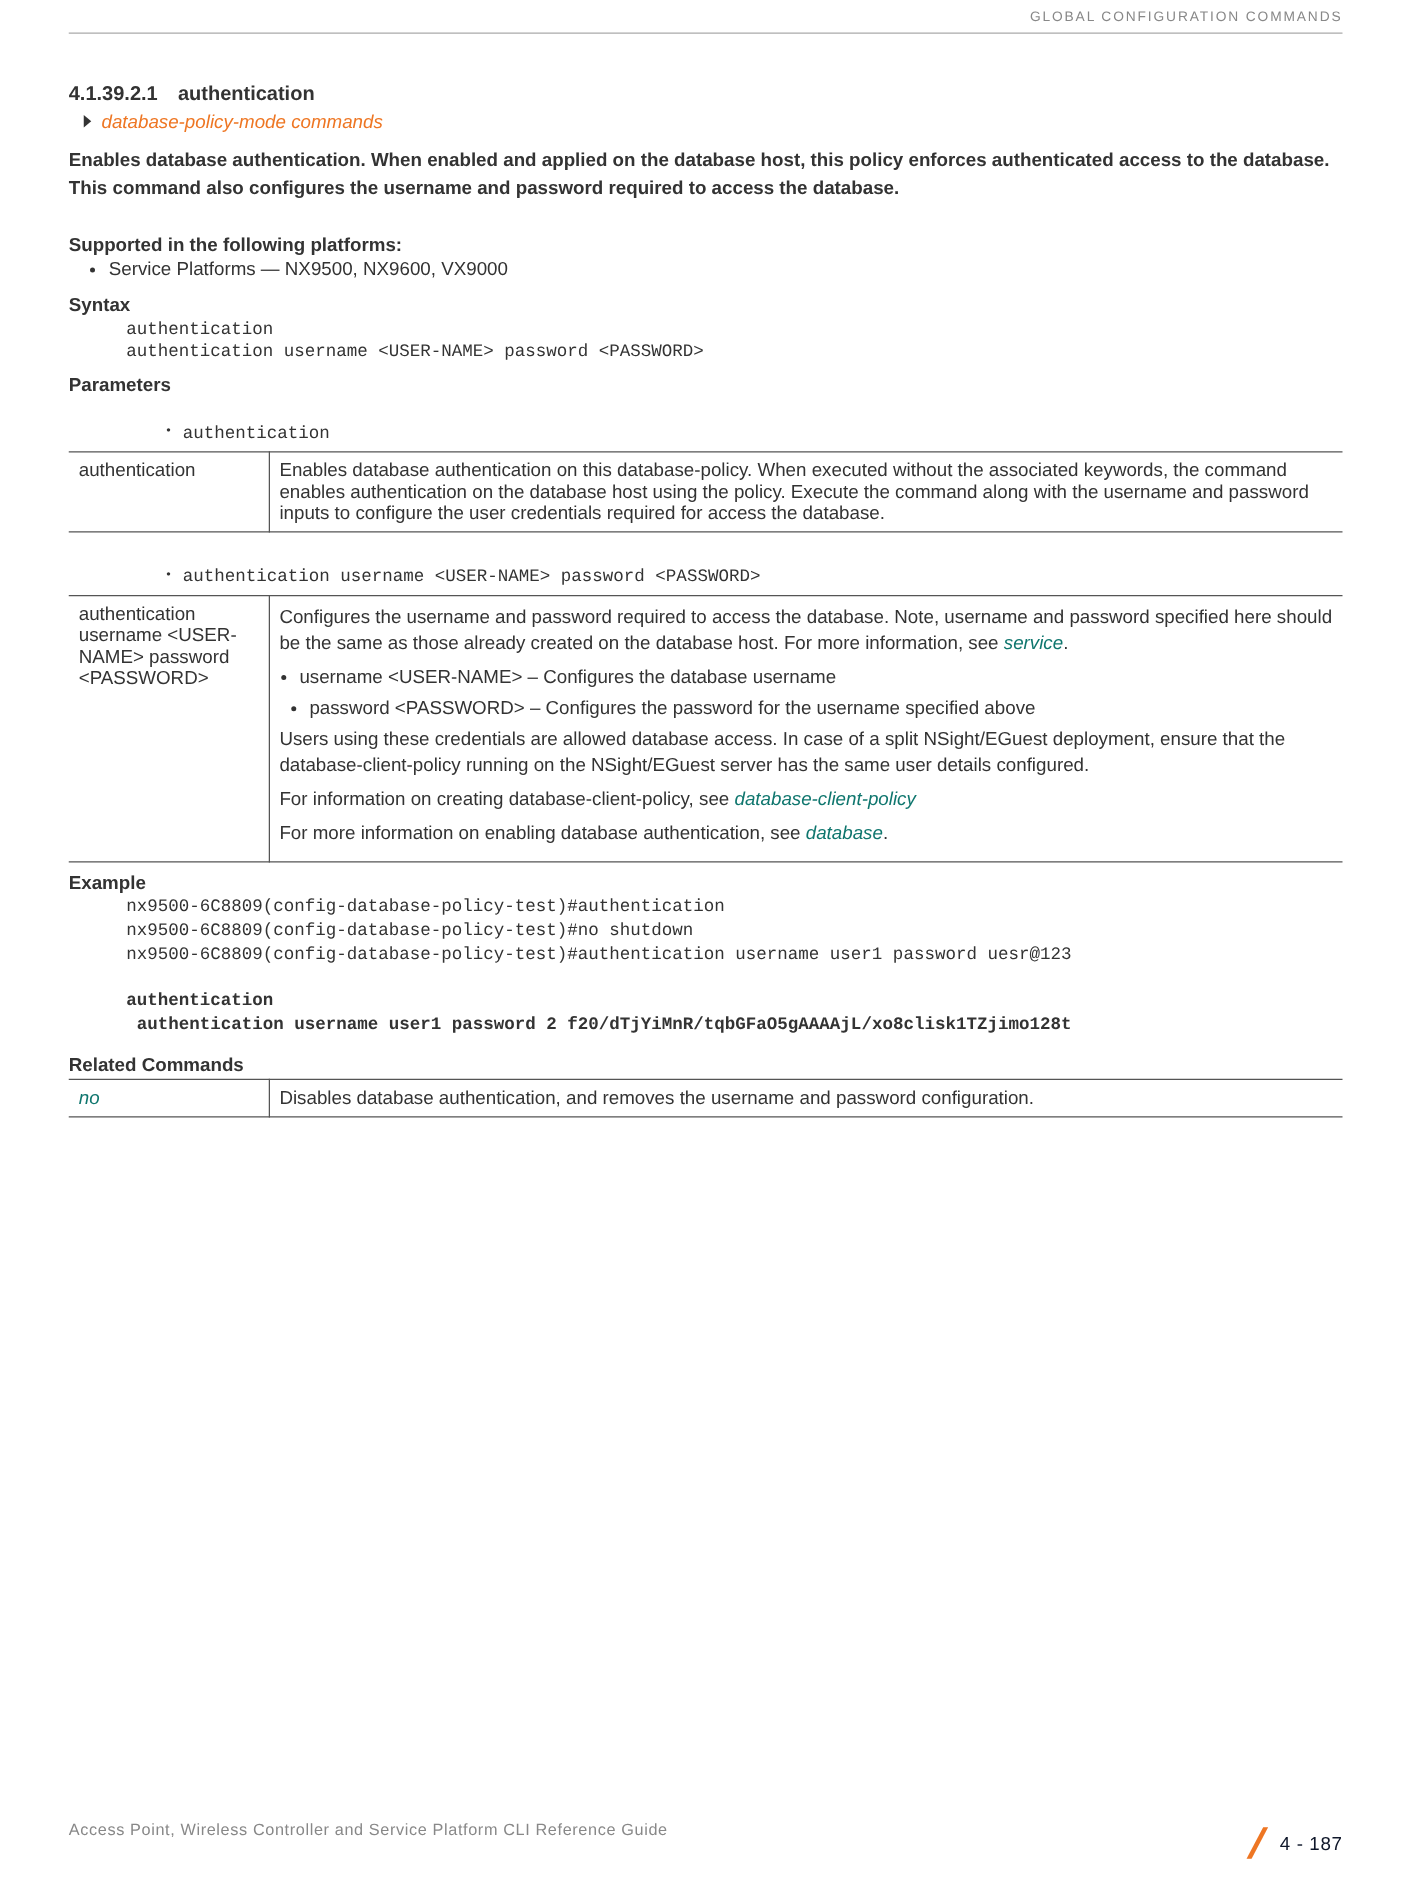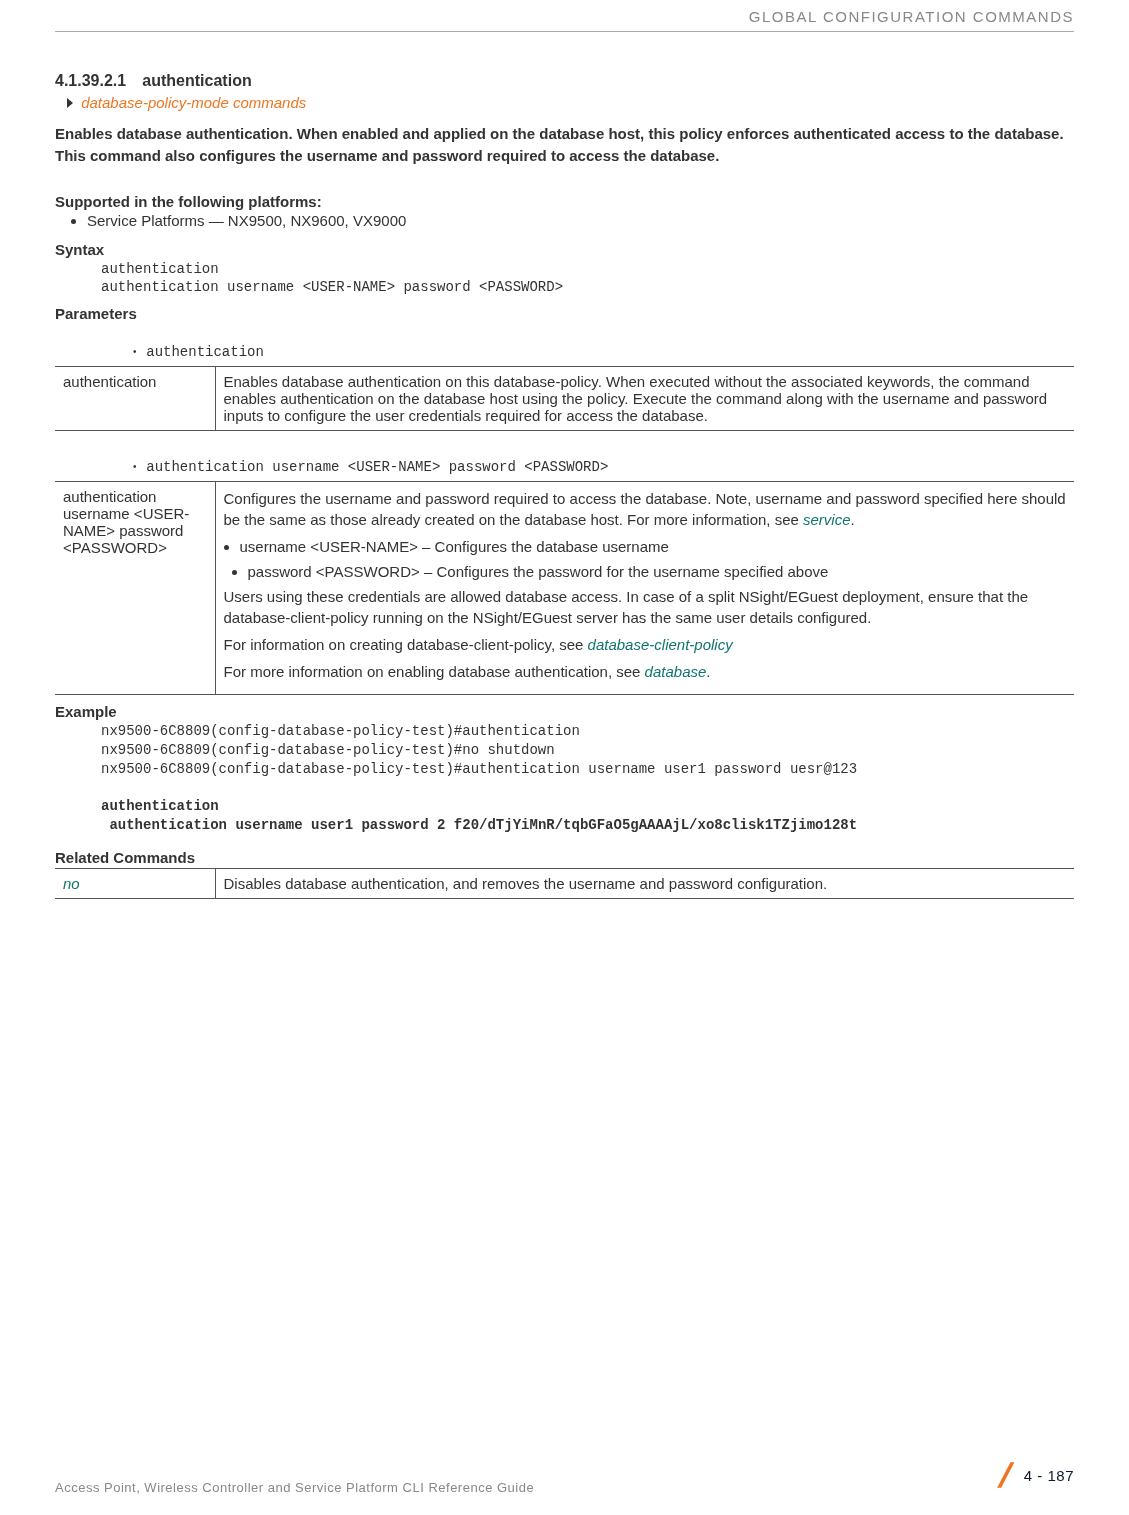--- a/index.html
+++ b/index.html
@@ -9,21 +9,21 @@
       color: #333;
       background: #fff;
       width: 1129px;
       min-height: 1515px;
       position: relative;
       padding: 0 55px;
     }
     .header-title {
       text-align: right;
       color: #888;
-      font-size: 15px;
+      font-size: 11px;
       letter-spacing: 1.5px;
       padding-top: 8px;
       padding-bottom: 6px;
       border-bottom: 1px solid #aaa;
       margin-bottom: 40px;
     }
     .section-num { font-weight: bold; font-size: 16px; padding-right: 12px; }
     .section-title { font-weight: bold; font-size: 16px; }
     .breadcrumb {
       padding-top: 4px; padding-bottom: 12px; padding-left: 12px;
@@ -52,21 +52,21 @@
     }
     table.param-table td.col1 { width: 160px; border-right: 1px solid #555; }
     .inner-ul { padding-left: 16px; margin: 4px 0; }
     .inner-ul li { list-style: disc; margin-bottom: 1px; line-height: 1.4; }
     .inner-ul-sub { padding-left: 24px; }
     .orange-link { color: #0f766e; font-style: italic; }
     .example-block { padding-left: 46px; font-family: "Courier New", monospace; font-size: 14px; line-height: 1.35; margin-bottom: 14px; }
     .example-block .bold { font-weight: bold; }
     .footer {
       position: absolute; bottom: 20px; left: 55px; right: 55px;
-      display: flex; align-items: flex-end; justify-content: space-between;
+      display: flex; align-items: flex-start; justify-content: space-between;
       color: #888; font-size: 13px; letter-spacing: 0.5px;
     }
     .footer-right { display: flex; align-items: center; gap: 14px; }
     .slash-icon { color: #ee7623; font-weight: bold; font-size: 34px; font-style: italic; transform: skewX(-8deg); }
     .pagenum { color: #0f172a; font-size: 15px; }
     .para-spacing p { margin-bottom: 6px; line-height: 1.4; }
   </style>
 </head>
 <body>
 

